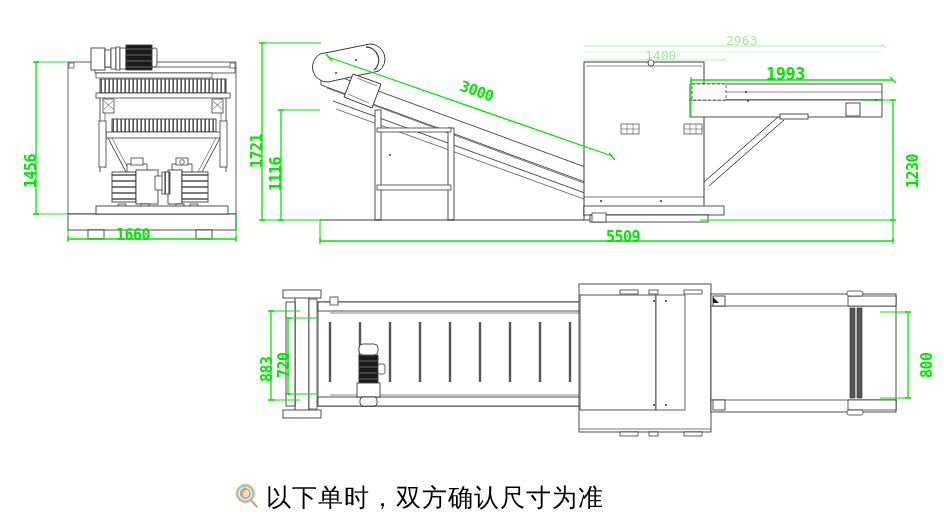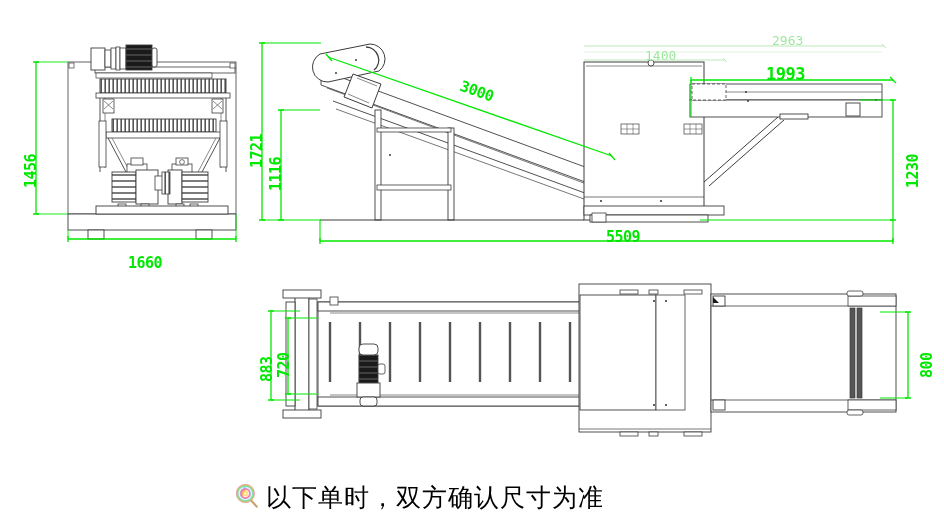--- a/index.html
+++ b/index.html
@@ -347,27 +347,27 @@
       <path d="M288 394 L318 394" stroke-width="1"></path>
 
       <path d="M908 312 L908 398"></path>
       <path d="M905 312 L911 312 M905 398 L911 398"></path>
       <path d="M880 312 L908 312" stroke-width="1"></path>
       <path d="M880 398 L908 398" stroke-width="1"></path>
     </g>
   </svg>
 
   <span class="dim-label rot90" style="left:24px; top:188px;">1456</span>
-  <span class="dim-label" style="left:128px; top:228px;margin-top:28px;">1660</span>
+  <span class="dim-label" style="left:116px; top:228px;">1660</span>
 
   <span class="dim-label rot90" style="left:250px; top:168px;">1721</span>
   <span class="dim-label rot90" style="left:269px; top:191px;">1116</span>
   <span class="dim-label rot-slope" style="left:463px; top:79px;">3000</span>
   <span class="dim-label" style="left:578px; top:230px;margin-left:28px;">5509</span>
-  <span class="dim-label faint" style="left:726px; top:34px; font-size:13px;margin-left:46px;">2963</span>
+  <span class="dim-label faint" style="left:726px; top:34px; font-size:13px;">2963</span>
   <span class="dim-label faint" style="left:645px; top:49px; font-size:13px;">1400</span>
   <span class="dim-label" style="left:766px; top:66px; font-size:17px;">1993</span>
   <span class="dim-label rot90" style="left:906px; top:188px;">1230</span>
 
   <span class="dim-label rot90" style="left:260px; top:382px;">883</span>
   <span class="dim-label rot90" style="left:277px; top:378px;">720</span>
   <span class="dim-label rot90" style="left:920px; top:378px;">800</span>
 
   <div class="caption-bar">
     <svg class="caption-emoji" viewBox="0 0 32 32">

